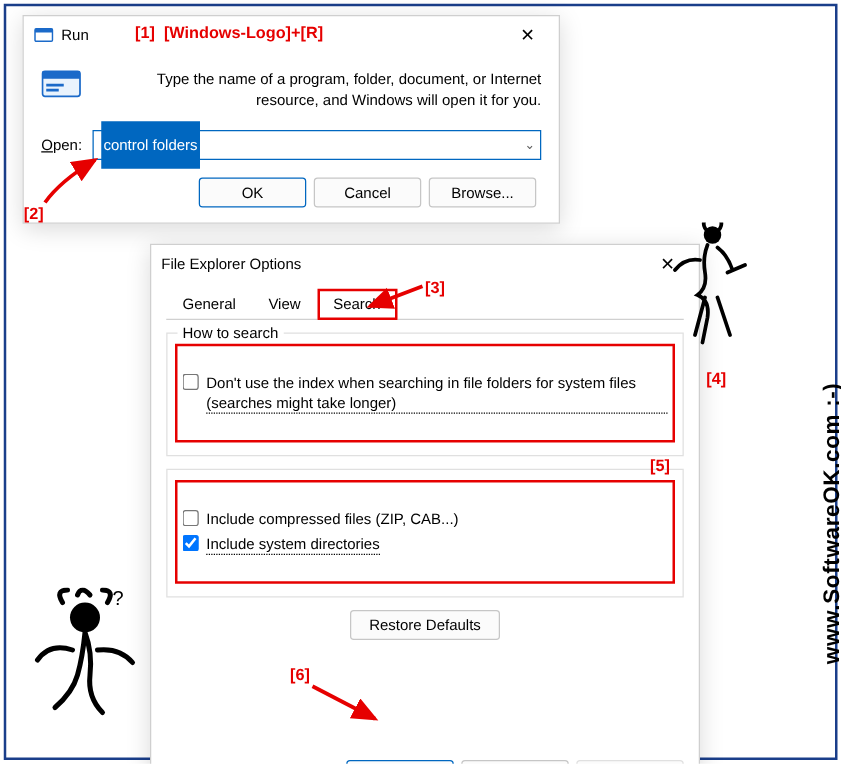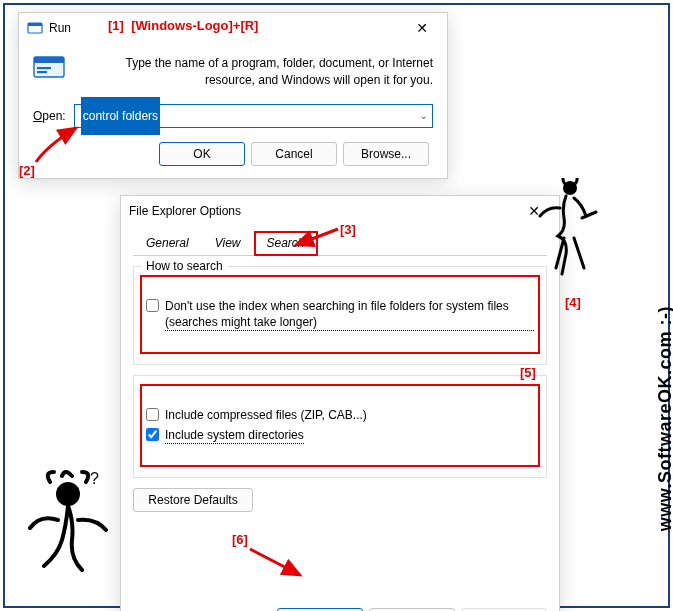--- a/index.html
+++ b/index.html
@@ -30,34 +30,34 @@
 .btn { min-width: 86px; height: 24px; border: 1px solid #c6c6c6; background: #fbfbfb; font-size: 12px; border-radius: 3px; cursor: pointer; display: flex; align-items: center; justify-content: center; }
 .btn.default { border-color: #0067c0; }
 .btn.disabled { color: #b91c1c; border-color: #e0e0e0; cursor: default; }
 
 .run-title-icon { width: 16px; height: 16px; margin-right: 6px; }
 
 
 .feo { left: 120px; top: 195px; width: 440px; }
 .feo-body { padding: 4px 12px 12px; font-size: 12px; }
 .tabs { display: flex; align-items: flex-end; border-bottom: 1px solid #d0d0d0; margin-bottom: 10px; }
-.tab { padding: 4px 12px 5px; border: 1px solid transparent; border-bottom: none; font-size: 12px; cursor: pointer; font-style: italic; }
+.tab { padding: 4px 12px 5px; border: 1px solid transparent; border-bottom: none; font-size: 12px; cursor: pointer; }
 .tab.active { border-color: #d0d0d0; background: #fff; position: relative; top: 1px; }
 .tab.hl { border: 2px solid #e60000; padding: 3px 11px 4px; }
 
 .group { border: 1px solid #e0e0e0; padding: 10px 10px 12px; margin-bottom: 10px; position: relative; }
 .group-title { position: absolute; top: -8px; left: 8px; background: #fff; padding: 0 4px; font-size: 12px; }
 .chkrow { display: flex; align-items: flex-start; gap: 6px; font-size: 12px; margin: 3px 0; line-height: 1.35; }
 .chkrow input { margin-top: 1px; }
 .dotted { border-bottom: 1px dotted #000; padding-bottom: 0; }
 
 .redbox { border: 2px solid #e60000; padding: 18px 4px; margin: -2px -4px; }
 
 .feo-buttons { display: flex; justify-content: flex-end; gap: 6px; margin-top: 6px; }
-.restore-row { display: flex; justify-content: flex-start; margin-top: 6px; }
+.restore-row { display: flex; justify-content: center; margin-top: 6px; }
 
 
 .ann { position: absolute; color: #e60000; font-weight: bold; font-size: 13px; pointer-events: none; }
 .arrow { position: absolute; pointer-events: none; }
 .arrow svg { overflow: visible; }
 
 
 .wm { position: absolute; right: 8px; top: 50%; transform: translateY(-50%) rotate(-90deg); transform-origin: right center; font-size: 18px; font-weight: bold; color: #000; letter-spacing: .5px; white-space: nowrap; }
 
 

